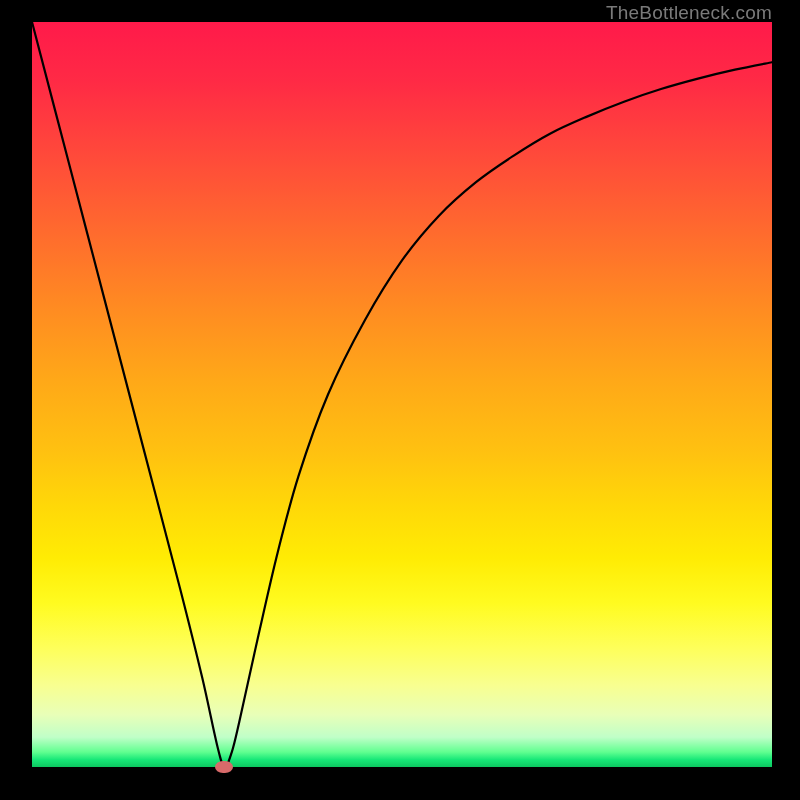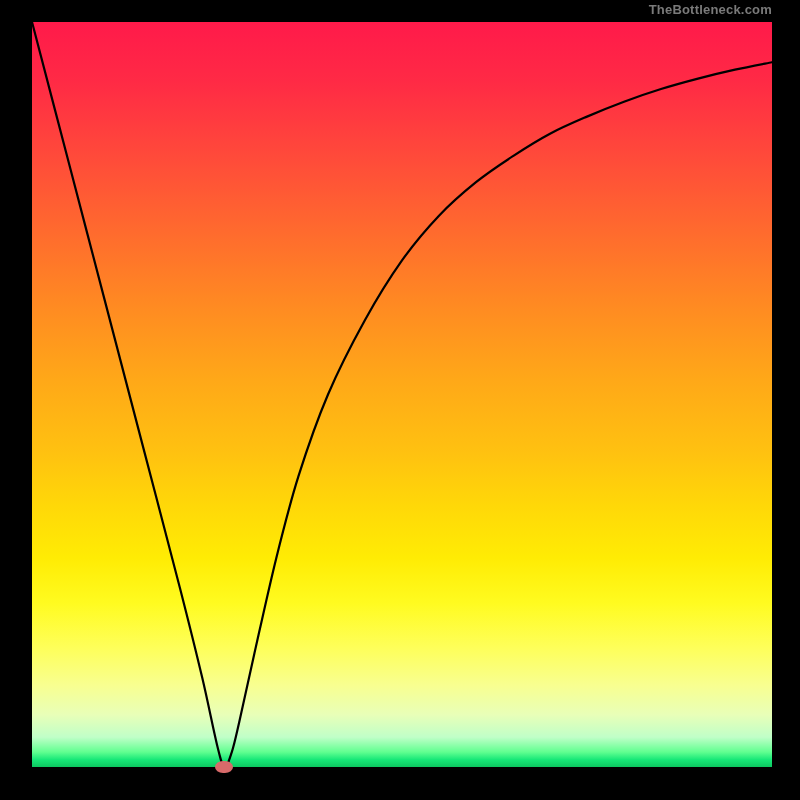--- a/index.html
+++ b/index.html
@@ -40,22 +40,22 @@
       #60ff90 98%,
       #18e878 99%,
       #0cc860 100%
     );
   }
   .attribution {
     position: absolute;
     top: 2px;
     right: 28px;
     font-family: Arial, Helvetica, sans-serif;
-    font-size: 13px;
-    font-weight: bold;
+    font-size: 19px;
+    font-weight: normal;
     color: #7a7a7a;
     letter-spacing: 0.2px;
   }
   svg.curve {
     position: absolute;
     left: 0;
     top: 0;
     width: 740px;
     height: 745px;
     display: block;

